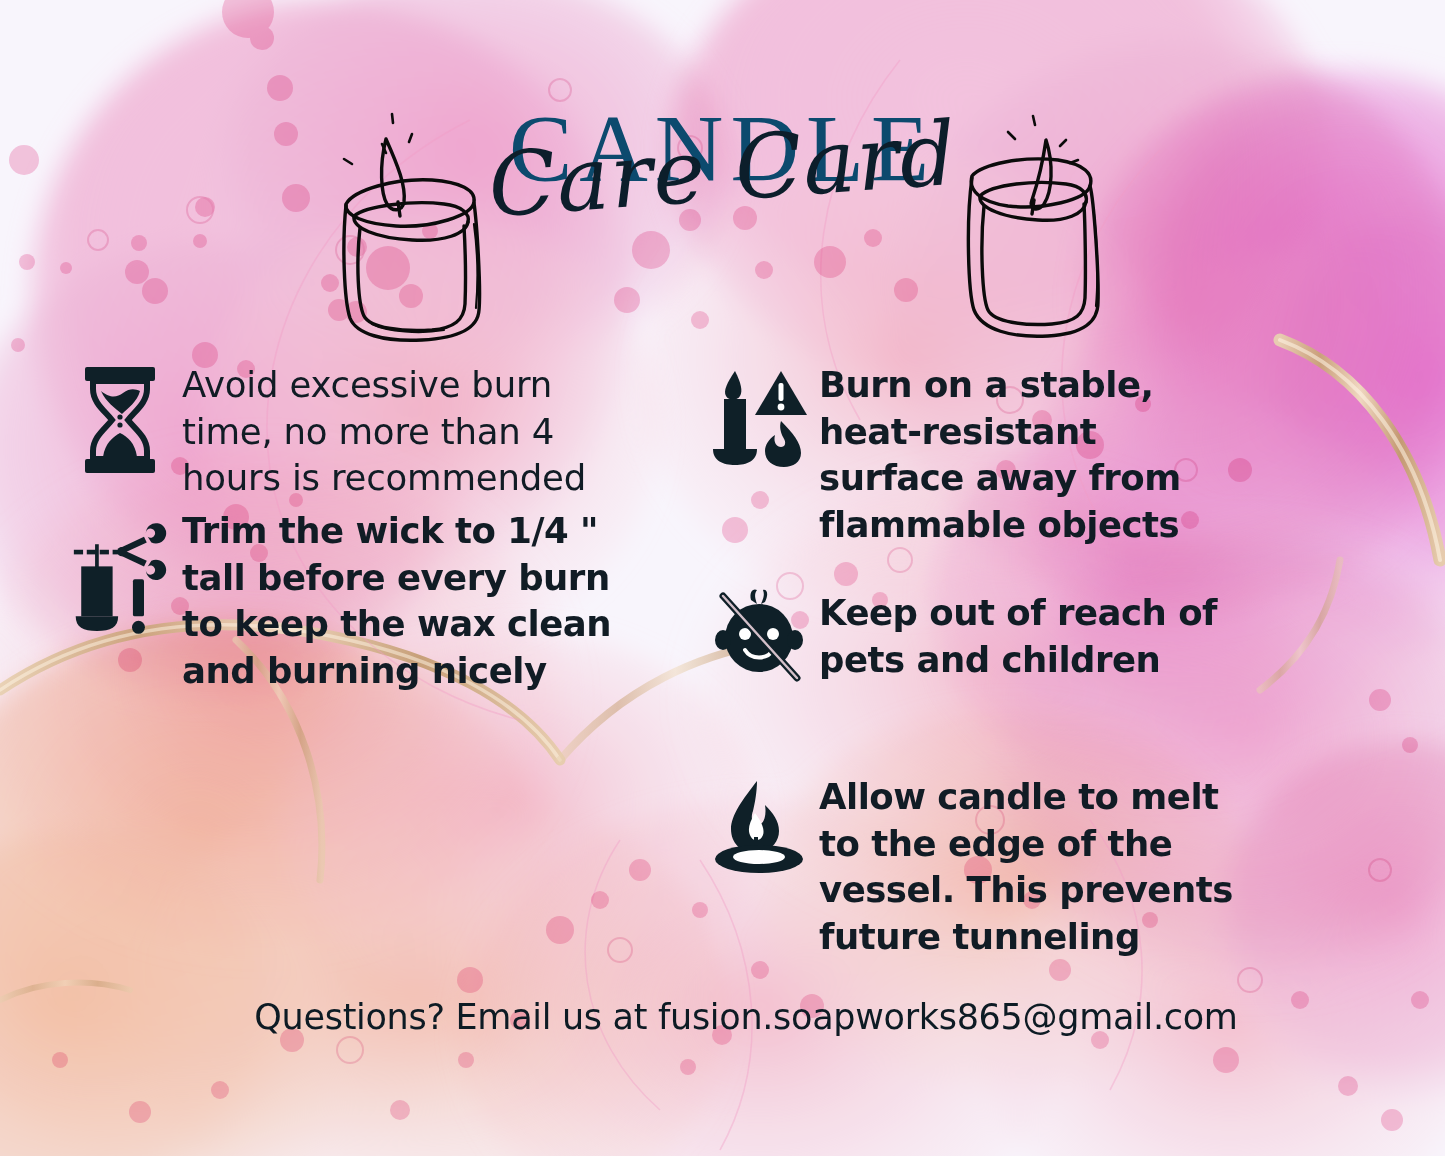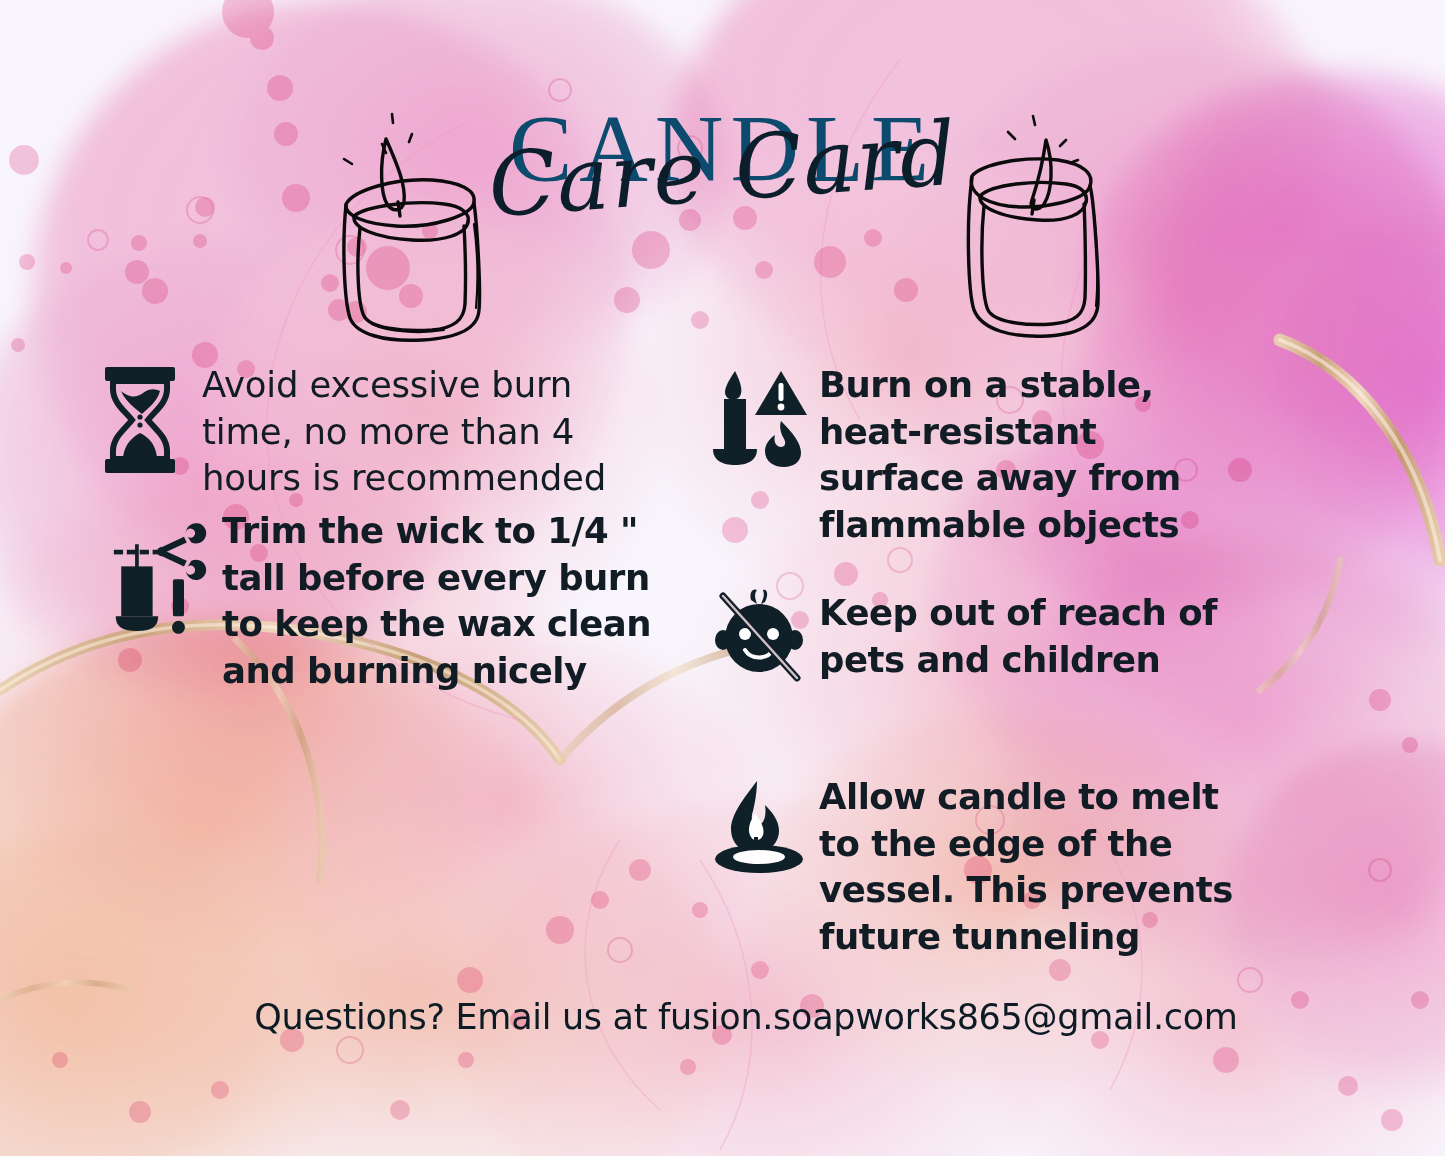--- a/index.html
+++ b/index.html
@@ -60,21 +60,21 @@
     color:#111c25;
     font-size:35.5px;
     line-height:1.31;
     letter-spacing:-.2px;
     font-family:"DejaVu Sans", sans-serif;
     font-weight:400;
   }
   .tip.bold .tx{font-weight:700;letter-spacing:-.5px;}
 
   
-  .colL{padding-left:52px;align-items:flex-end;}
+  .colL{padding-left:72px;}
   .colL .tip{margin-bottom:0;}
   .colL .ic{width:96px;margin-right:14px;}
 
   
   .colR{padding-left:7px;gap:36px;}
   .colR .ic{width:104px;margin-right:8px;}
 
   .footer{
     position:absolute;left:0;right:0;top:997px;
     text-align:center;

